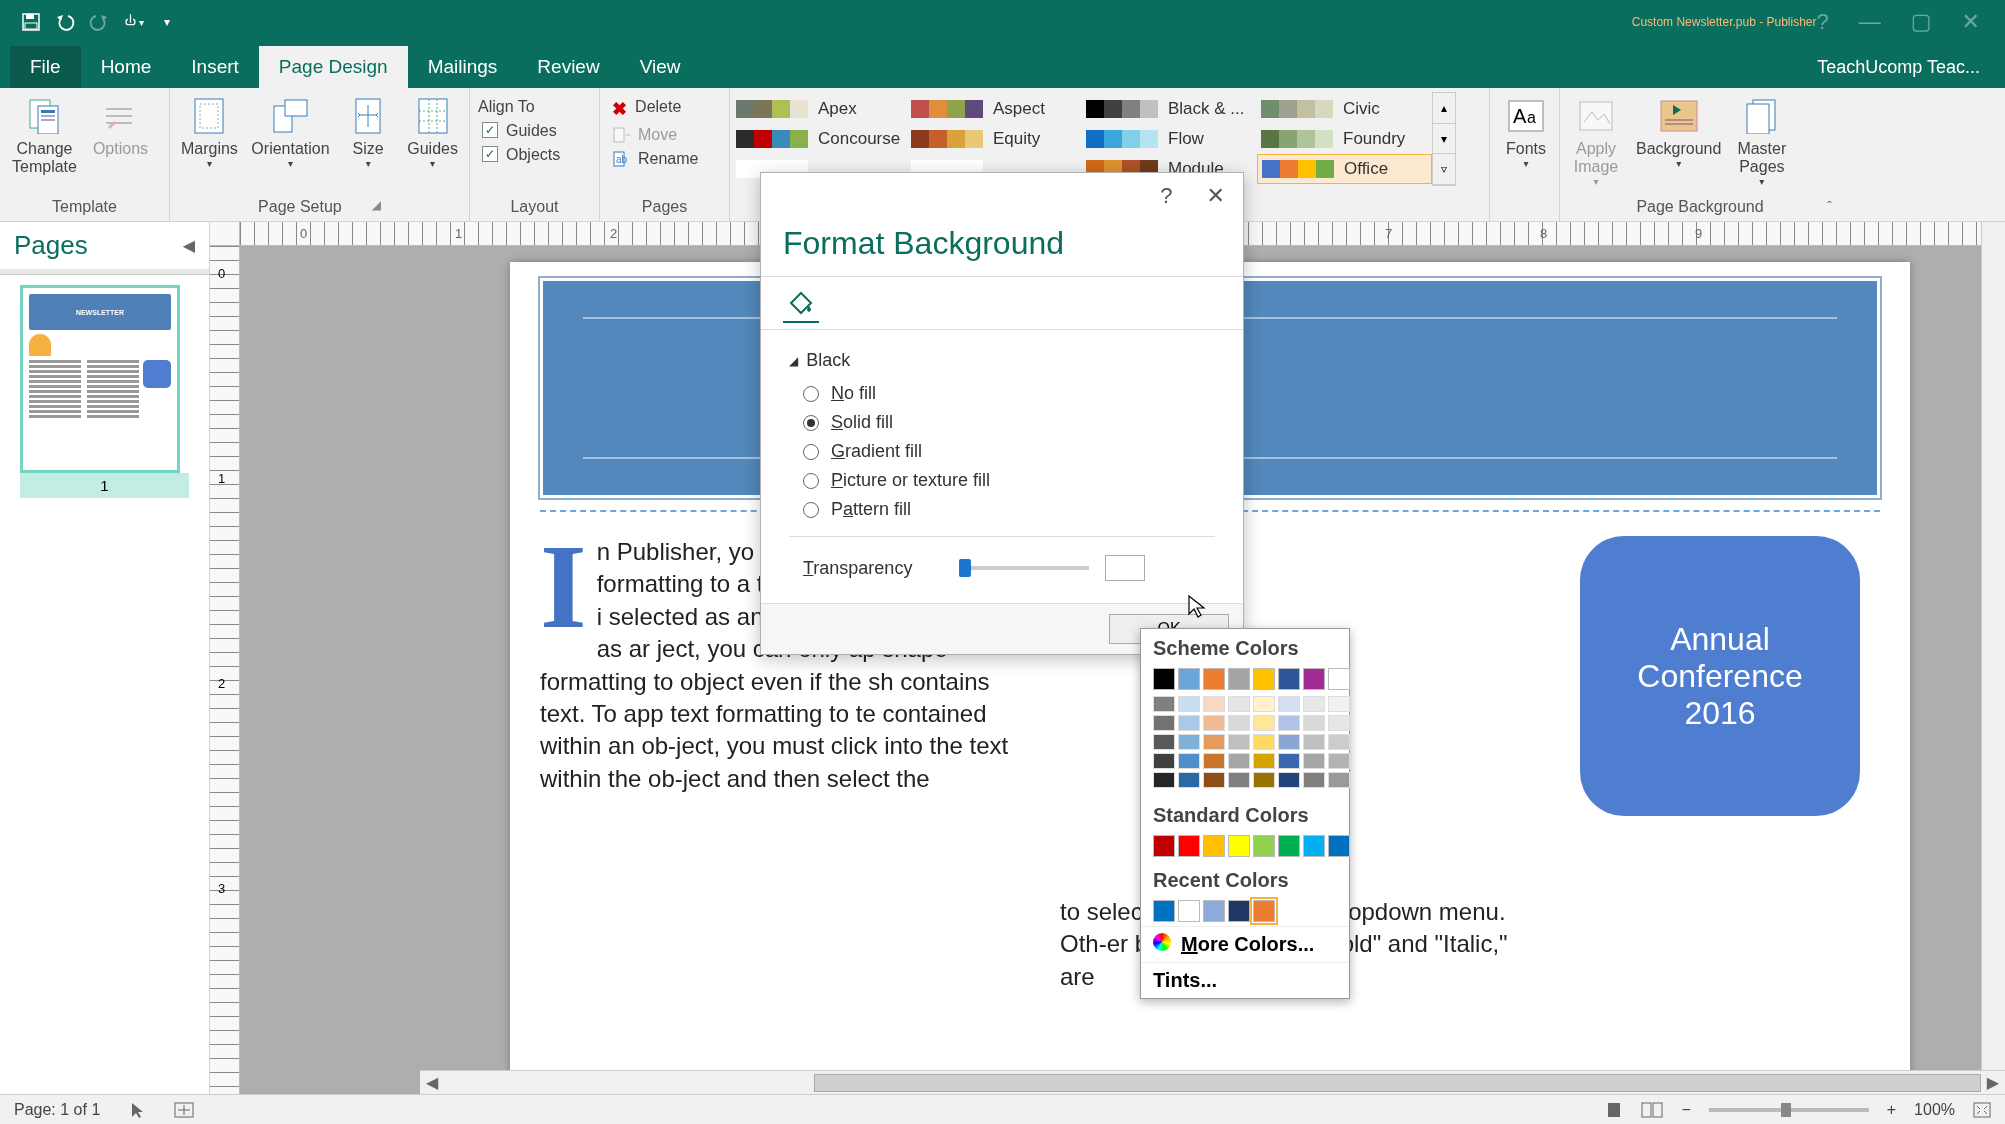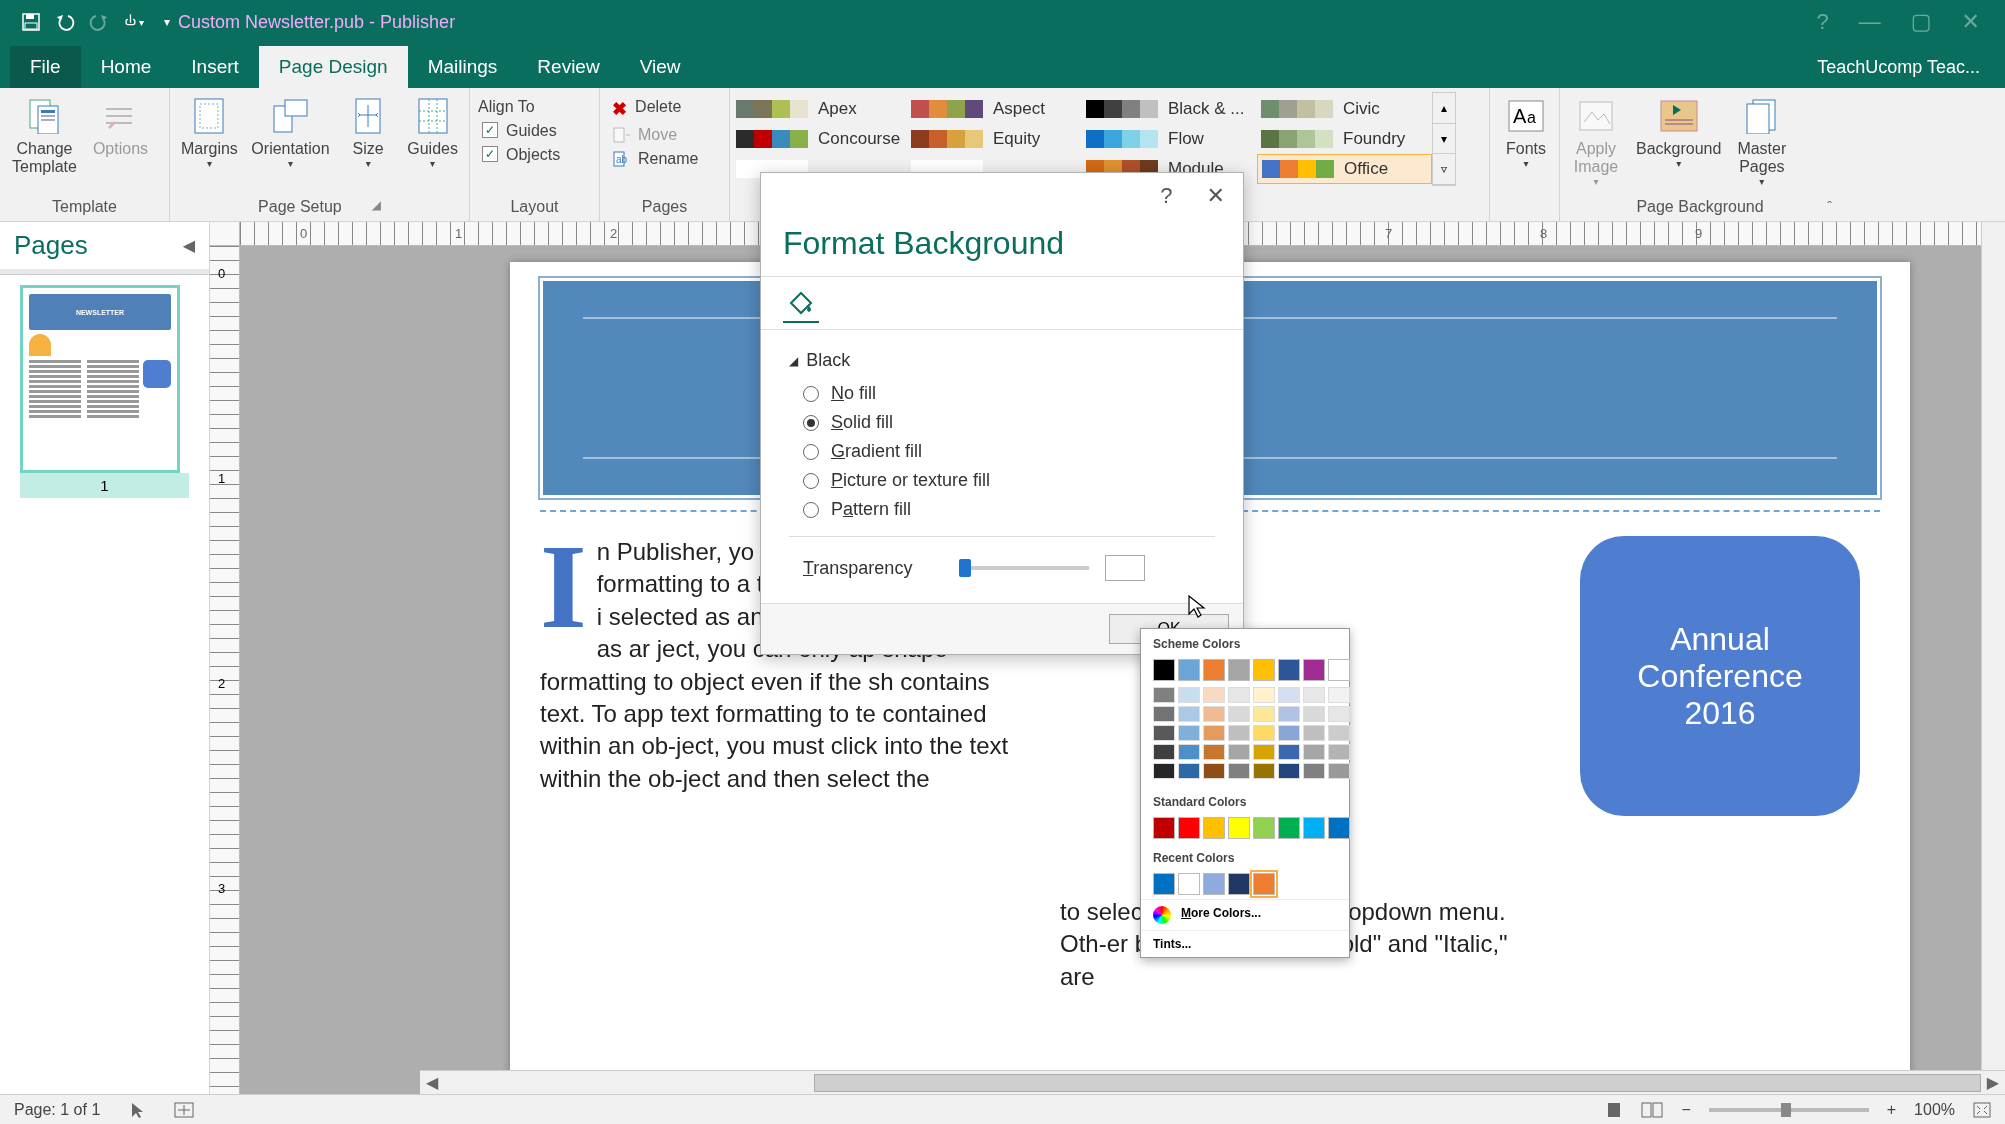--- a/index.html
+++ b/index.html
@@ -2,21 +2,21 @@
 <html><head>
 <meta charset="utf-8">
 <style>
 * { box-sizing: border-box; margin: 0; padding: 0; font-family: "Segoe UI", Arial, sans-serif; }
 body { background: #fff; overflow: hidden; width: 2005px; height: 1124px; position: relative; }
 
 
 .title-bar { background: #0a6e5e; height: 44px; display: flex; align-items: center; color: #fff; font-size: 17px; }
 .qat { display: flex; align-items: center; gap: 12px; padding-left: 20px; }
 .qat-icon { width: 22px; height: 22px; display: flex; align-items: center; justify-content: center; color: #fff; font-size: 20px; }
-.title-text { flex: 1; text-align: left; color: #f0abfc; font-size: 18px; }
+.title-text { flex: 1; text-align: right; color: #fdba74; font-size: 12px; }
 .window-controls { display: flex; align-items: center; gap: 30px; padding-right: 25px; color: #c6e3de; font-size: 22px; }
 
 
 .ribbon-tabs { background: #0a6e5e; height: 44px; display: flex; align-items: flex-end; padding-left: 10px; color: #fff; justify-content: space-between; }
 .ribbon-tabs-left { display: flex; align-items: flex-end; }
 .ribbon-tab { padding: 10px 20px; font-size: 19px; cursor: pointer; }
 .ribbon-tab.file { background: #095a4d; }
 .ribbon-tab.active { background: #f1f1f1; color: #0a6e5e; }
 .user-label { padding: 10px 25px; font-size: 18px; }
 
@@ -87,21 +87,21 @@
 .prop-label { width: 140px; }
 .color-btn { width: 58px; height: 28px; border: 1px solid #aab; background: #e6e9f2; display: flex; align-items: center; justify-content: center; position: relative; }
 .color-btn::after { content: "▾"; position: absolute; right: 4px; font-size: 12px; }
 .slider-track { width: 130px; height: 4px; background: #ccc; position: relative; }
 .slider-thumb { position: absolute; left: 0; top: -7px; width: 12px; height: 18px; background: #1e74d0; border-radius: 2px; }
 .trans-input { width: 40px; height: 26px; border: 1px solid #aaa; }
 .dialog-footer { display: flex; justify-content: flex-end; padding: 10px 14px; border-top: 1px solid #ddd; background: #f6f6f6; }
 .ok-btn { width: 120px; height: 30px; border: 1px solid #aaa; background: #eee; font-size: 16px; }
 
 
-.color-popup { position: absolute; top: 628px; left: 1140px; width: 210px; background: #fff; border: 1px solid #999; box-shadow: 0 3px 10px rgba(0,0,0,.3); z-index: 200; font-size: 12px; }
+.color-popup { position: absolute; top: 628px; left: 1140px; width: 210px; background: #fff; border: 1px solid #999; box-shadow: 0 3px 10px rgba(0,0,0,.3); z-index: 200; font-size: 20px; }
 .cp-section-label { padding: 8px 12px 4px 12px; font-weight: bold; color: #444; }
 .cp-grid { display: grid; grid-template-columns: repeat(8, 22px); gap: 3px; padding: 4px 12px; }
 .cp-grid .sw { width: 22px; height: 22px; border: 1px solid #bbb; }
 .cp-grid-tall { display: grid; grid-template-columns: repeat(8, 22px); grid-auto-rows: 16px; gap: 3px 3px; padding: 2px 12px 8px 12px; }
 .cp-grid-tall .sw { width: 22px; height: 16px; border: 1px solid #ddd; }
 .cp-item { padding: 6px 12px; display: flex; gap: 10px; border-top: 1px solid #eee; font-weight: bold; }
 .cp-colorwheel { width: 18px; height: 18px; border-radius: 50%; background: conic-gradient(red,orange,yellow,lime,cyan,blue,magenta,red); }
 .sw.sel { outline: 2px solid #f7b141; outline-offset: 1px; }
 
 

